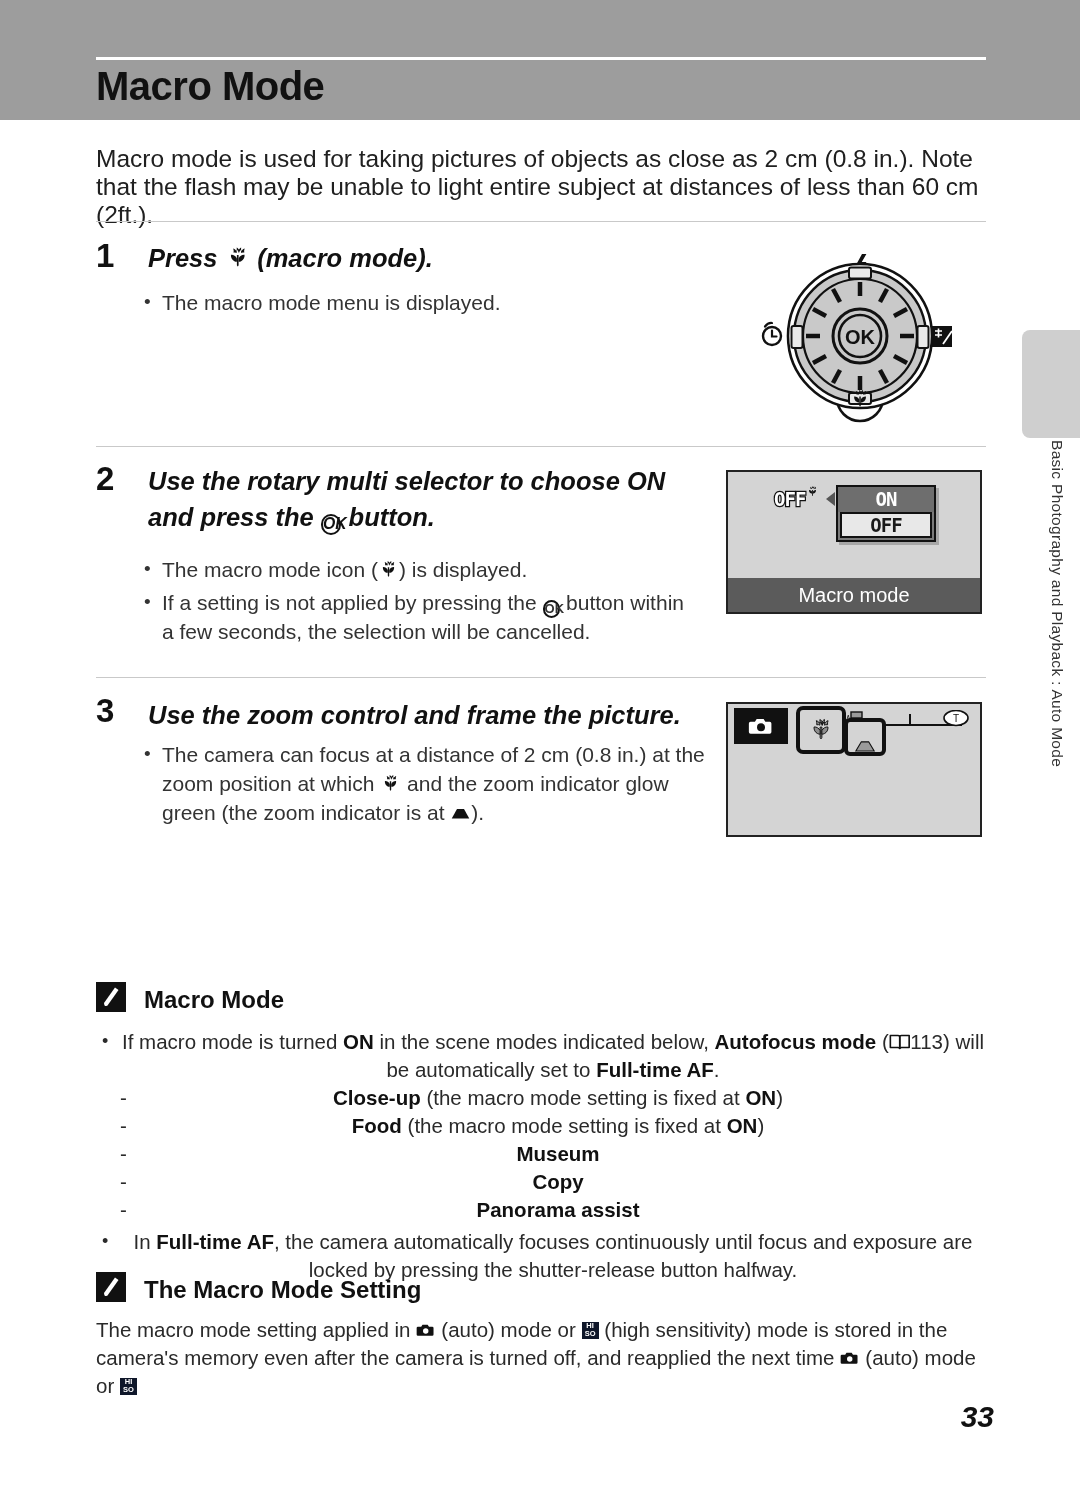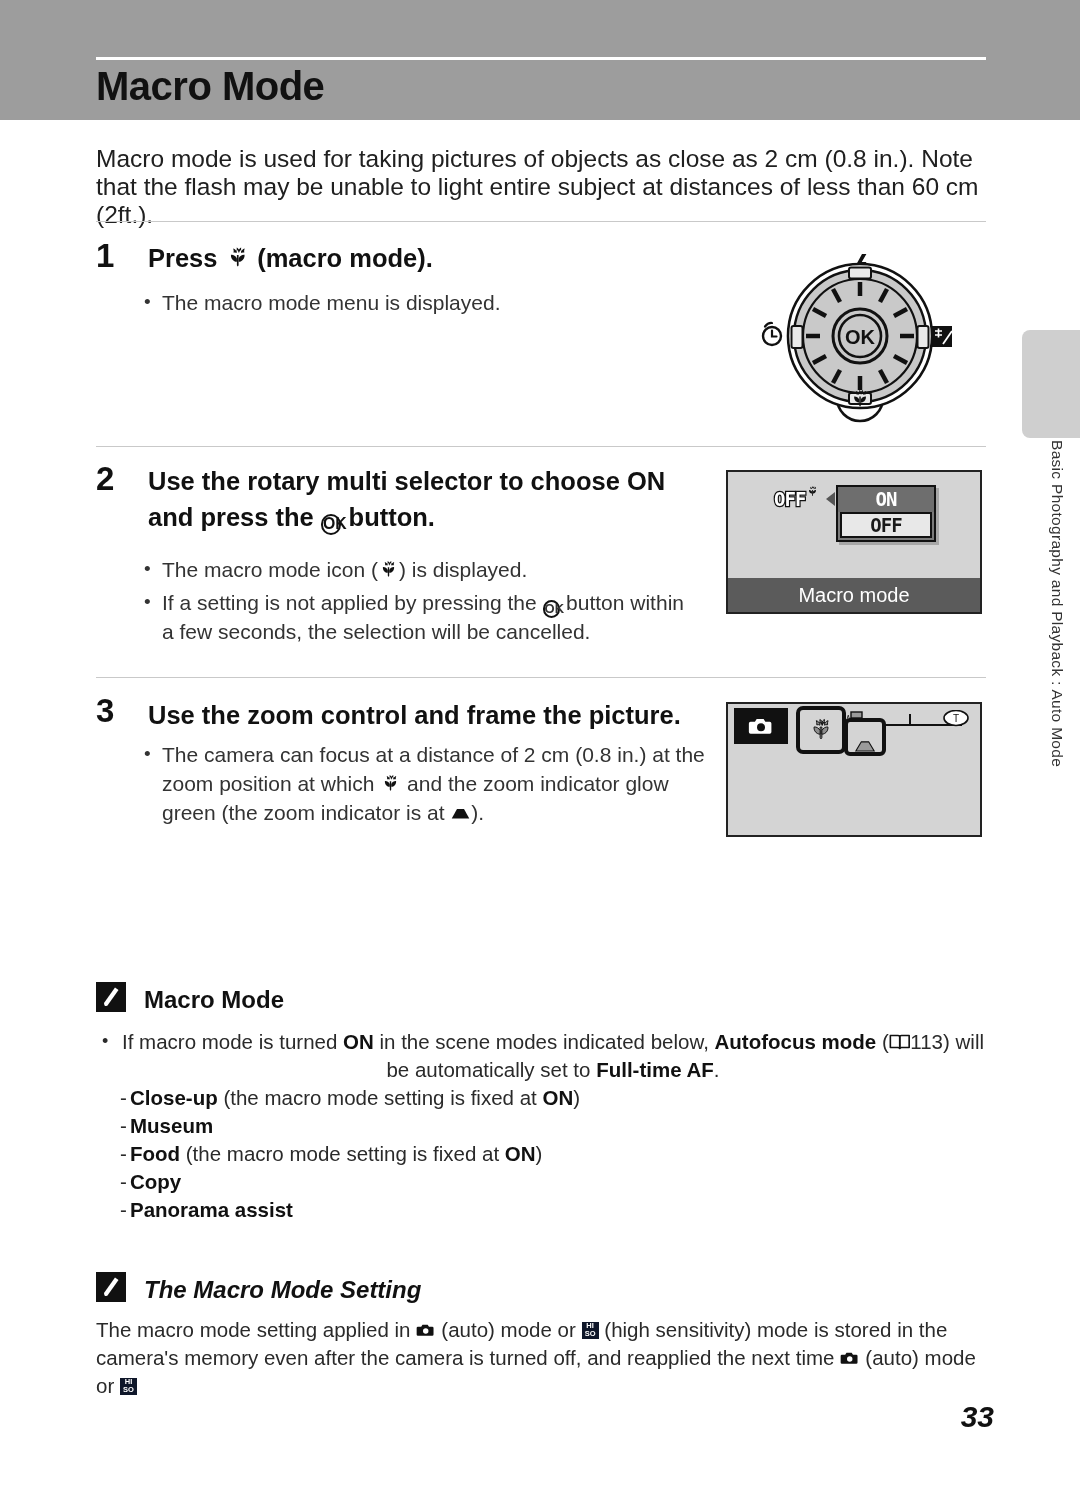--- a/index.html
+++ b/index.html
@@ -91,20 +91,21 @@
     font-size: 33px;
     font-weight: bold;
     color: #111111;
   }
   .step-head {
     position: absolute;
     font-size: 25.5px;
     font-weight: bold;
     color: #111111;
     line-height: 36px;
+    font-style: italic;
   }
   .bullets {
     position: absolute;
     font-size: 21px;
     line-height: 29px;
     color: #333333;
   }
   .bullets .bl {
     position: relative;
     padding-left: 26px;
@@ -307,21 +308,21 @@
     line-height: 28px;
     color: #2a2a2a;
   }
   .note-body .bl { position: relative; padding-left: 24px; text-align: center; }
   .note-body .bl::before {
     content: "\2022";
     position: absolute; left: 6px; top: -1px; font-size: 18px;
   }
   .note-body .sub { padding-left: 34px; }
   .note-body .sub::before { content: "-"; position: absolute; left: 24px; }
-  .note-body .sub { position: relative; }
+  .note-body .sub { position: relative; text-align: center; }
   b { font-weight: bold; color: #111; }
 
   .page-num {
     position: absolute;
     right: 86px; bottom: 52px;
     font-size: 30px;
     font-style: italic;
     font-weight: bold;
     color: #111;
   }
@@ -506,33 +507,34 @@
   <div class="note-title" style="left:144px; top:866px;">Macro Mode</div>
 
   <div class="note-body" style="left:96px; top:908px; width:890px;">
     <div class="bl">
       <span>If macro mode is turned </span><b>ON</b><span> in the scene modes indicated below, </span><b>Autofocus mode</b><span> (</span><span class="ico ico-book"><svg viewBox="0 0 24 19">
             <path d="M1.5 2.5 h8.5 q1.2 0 2 1 v13.5 q-0.8 -1 -2 -1 h-8.5 z M22.5 2.5 h-8.5 q-1.2 0 -2 1 v13.5 q0.8 -1 2 -1 h8.5 z" fill="#fff" stroke="#111" stroke-width="1.8" stroke-linejoin="round"></path>
             <path d="M12 3.5 v13.5" stroke="#111" stroke-width="1.8"></path>
           </svg></span><span>113) will be automatically set to </span><b>Full-time AF</b><span>.</span>
     </div>
     <div class="sub"><b>Close-up</b><span> (the macro mode setting is fixed at </span><b>ON</b><span>)</span></div>
+    <div class="sub"><b>Food</b><span> (the macro mode setting is fixed at </span><b>ON</b><span>)</span></div>
     <div class="sub"><b>Museum</b></div>
-    <div class="sub"><b>Food</b><span> (the macro mode setting is fixed at </span><b>ON</b><span>)</span></div>
     <div class="sub"><b>Copy</b></div>
     <div class="sub"><b>Panorama assist</b></div>
+    <div class="bl" style="margin-top:4px"><span>In </span><b>Full-time AF</b><span>, the camera automatically focuses continuously until focus and exposure are locked by pressing the shutter-release button halfway.</span></div>
   </div>
 
   <div class="note-icon" style="left:96px; top:1152px;">
     <svg viewBox="0 0 30 30">
         <path d="M9 24 L8 21 L19 5.5 L22.5 8 L11.5 23.5 Z" fill="#fff"></path>
         <path d="M8 21 L9 24 L11.5 23.5 Z" fill="#fff"></path>
       </svg>
   </div>
-  <div class="note-title" style="left:144px; top:1156px;font-style:italic;">The Macro Mode Setting</div>
+  <div class="note-title" style="left:144px; top:1156px;">The Macro Mode Setting</div>
 
   <div class="note-body" style="left:96px; top:1196px; width:890px;">
     <div><span>The macro mode setting applied in </span><span class="ico ico-cam"><svg viewBox="0 0 30 22">
             <path d="M3 6h5l2-3h8l2 3h5a2 2 0 0 1 2 2v10a2 2 0 0 1-2 2H3a2 2 0 0 1-2-2V8a2 2 0 0 1 2-2z" fill="#111"></path>
             <circle cx="15" cy="12.5" r="4.2" fill="#fff"></circle>
           </svg></span><span> (auto) mode or </span><span class="ico ico-hiso"><span class="r1">HI</span><span class="r2">SO</span></span><span> (high sensitivity) mode is stored in the camera's memory even after the camera is turned off, and reapplied the next time </span><span class="ico ico-cam"><svg viewBox="0 0 30 22">
             <path d="M3 6h5l2-3h8l2 3h5a2 2 0 0 1 2 2v10a2 2 0 0 1-2 2H3a2 2 0 0 1-2-2V8a2 2 0 0 1 2-2z" fill="#111"></path>
             <circle cx="15" cy="12.5" r="4.2" fill="#fff"></circle>
           </svg></span><span> (auto) mode or </span><span class="ico ico-hiso"><span class="r1">HI</span><span class="r2">SO</span></span></div>
   </div>

